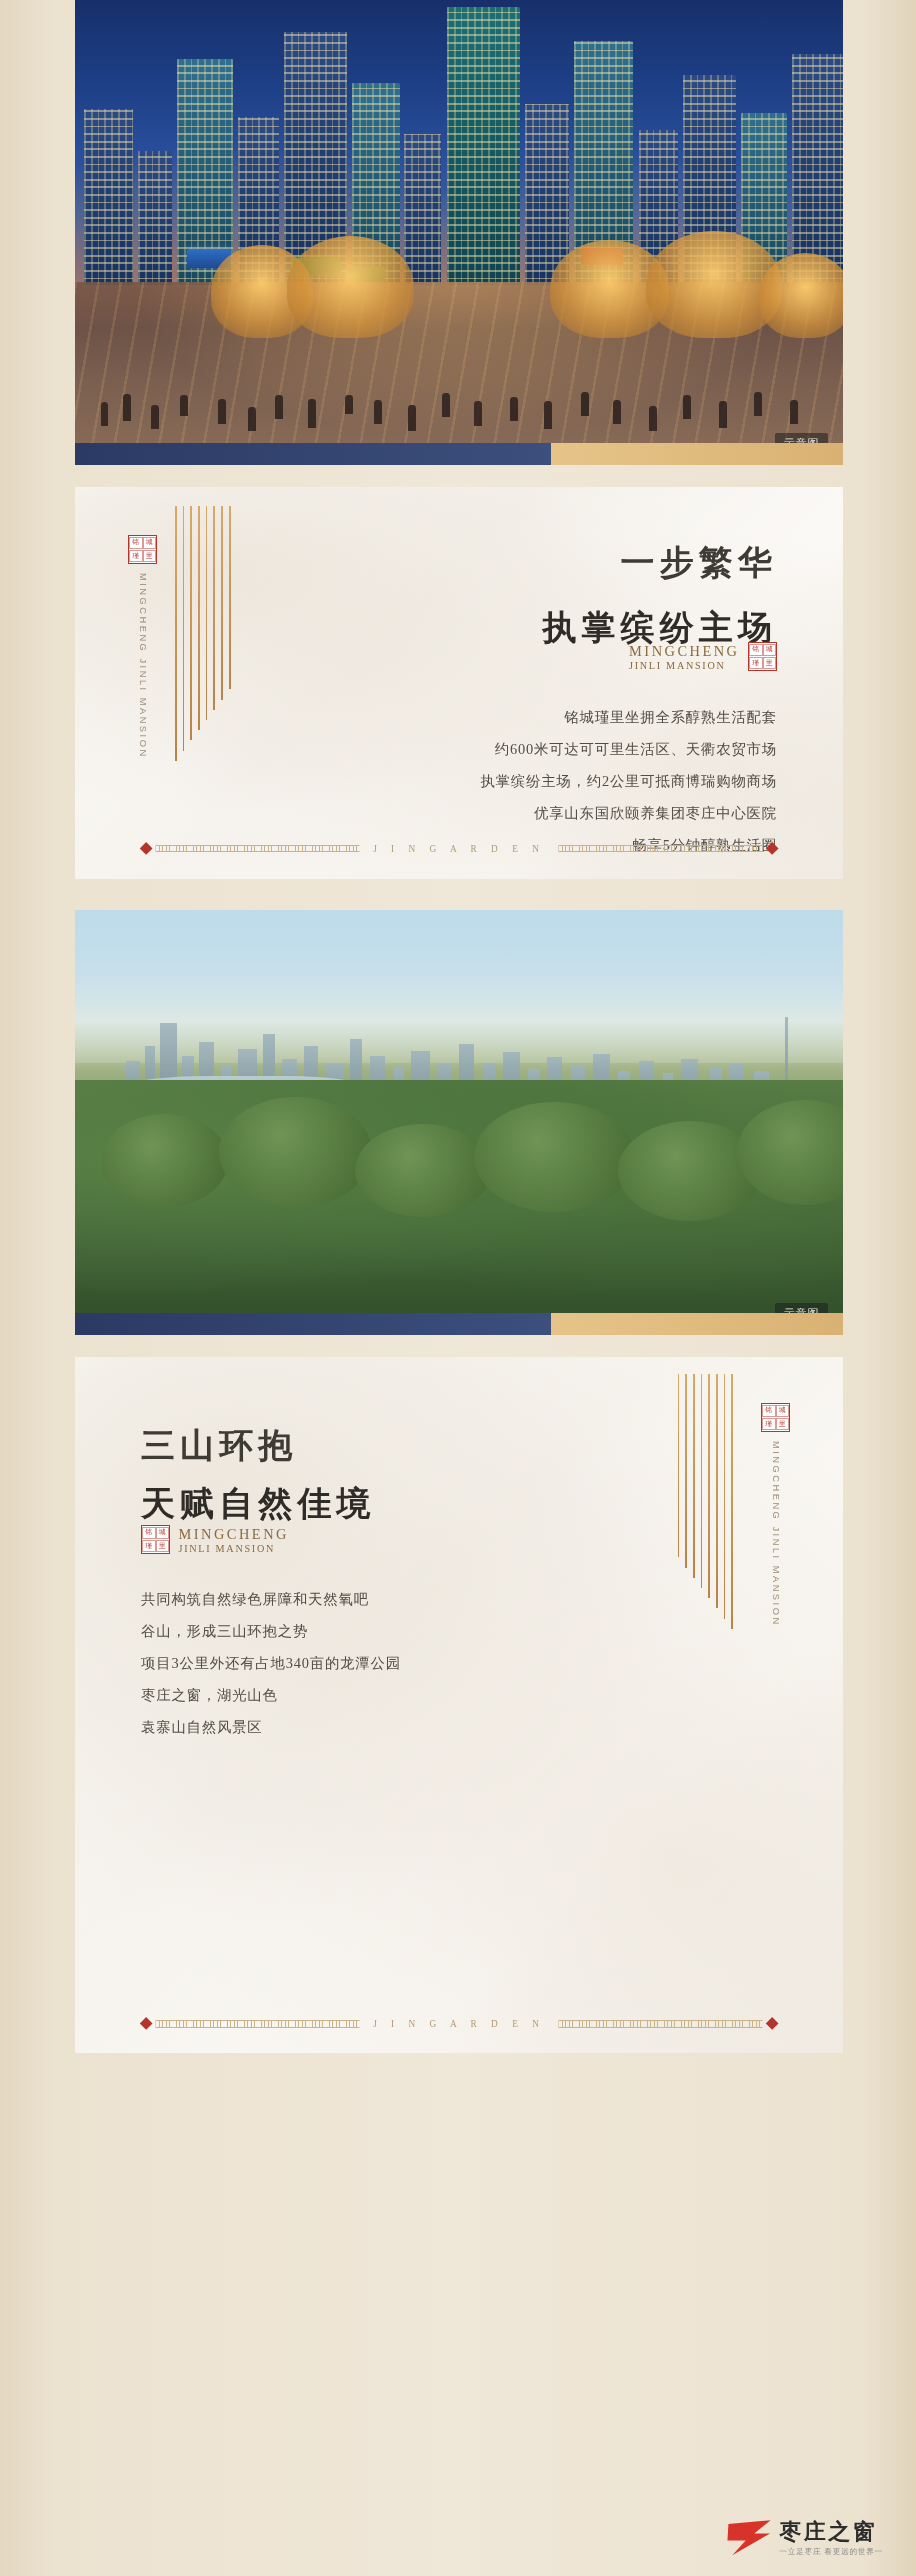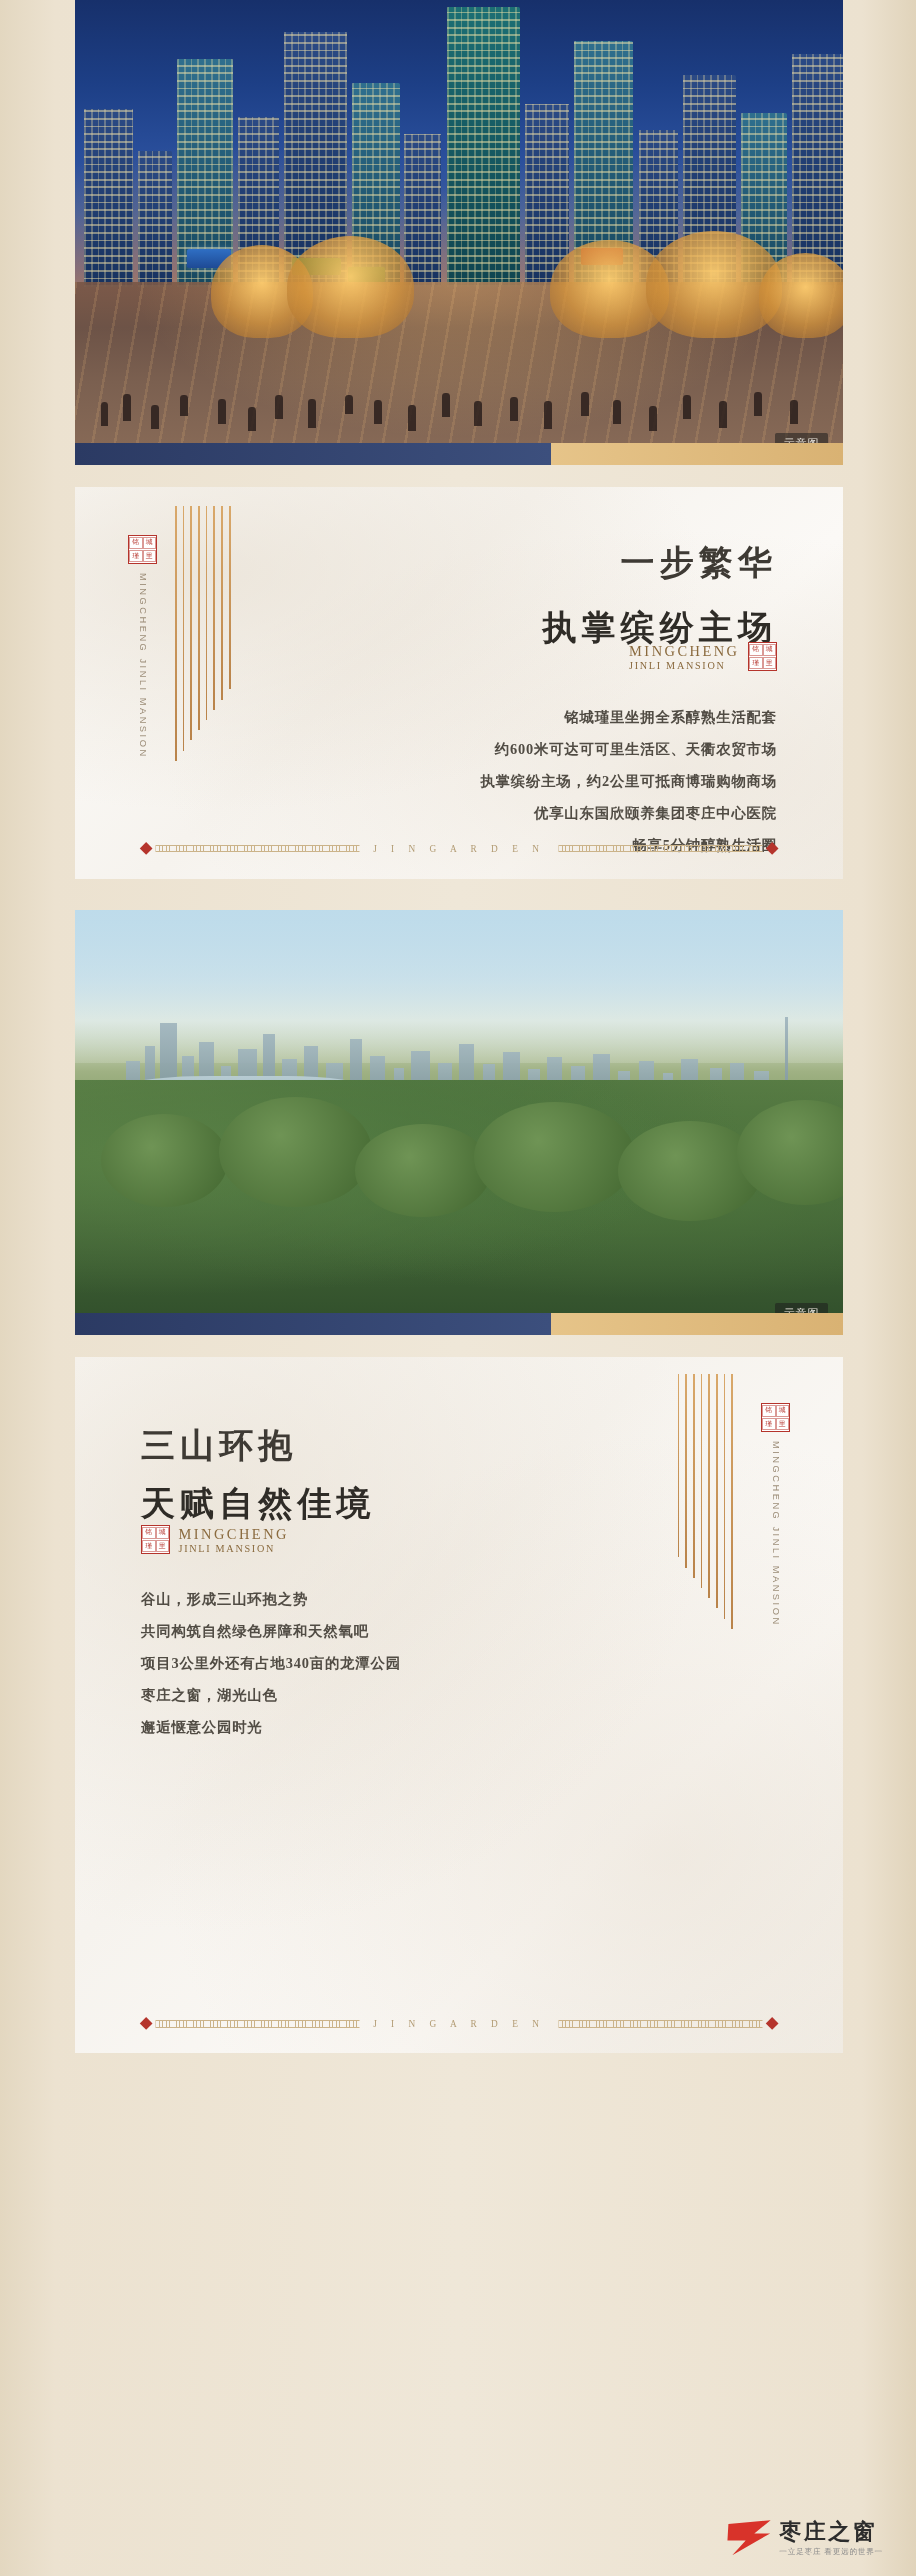--- a/index.html
+++ b/index.html
@@ -110,21 +110,21 @@
   }
   .h-big.second { color:#2f2c27; }
   .brand {
     display:flex; align-items:center; gap: 8.5px;
   }
   .brand-en { text-align:left; }
   .brand-en .l1 { font-size: 14.4px; letter-spacing: 2.5px; color:#8a6a3e; font-family:"Liberation Serif",serif; }
   .brand-en .l2 { font-size: 10.2px; letter-spacing: 1.7px; color:#8a6a3e; font-family:Liberation Serif, serif; }
   .body-cn {
     font-family: "Liberation Serif", serif;
-    font-size: 14.4px; line-height: 32px; color: #514c44; letter-spacing: 0.8px; font-weight: bold;
+    font-size: 14.4px; line-height: 32px; color: #514c44; letter-spacing: 0.8px;
   }
   .ornament {
     position: absolute; left: 50%; transform: translateX(-50%);
     width: 645px; height: 17px; display:flex; align-items:center; justify-content:center; gap:0;
   }
   .orn-bar { flex:1; height: 7.6px; background: repeating-linear-gradient(90deg,#cbb389 0 0.8px, transparent 0.8px 3.4px); border-top:0.8px solid #cbb389; border-bottom:0.8px solid #cbb389; }
   .orn-txt { font-size: 9.3px; letter-spacing: 6px; color:#b29b73; padding: 0 13.6px; font-family:"Liberation Serif",serif; }
   .orn-dia { width:9.3px; height:9.3px; background:#b5342c; transform: rotate(45deg); margin: 0 5.1px; }
 
   
@@ -379,25 +379,25 @@
         <span>瑾</span>
         <span>里</span>
       </div>
       <div class="brand-en">
         <div class="l1">MINGCHENG</div>
         <div class="l2">JINLI MANSION</div>
       </div>
     </div>
 
     <div class="body-cn" style="position:absolute; left:66px; top:226px; text-align:left;">
+      <div>共同构筑自然绿色屏障和天然氧吧</div>
       <div>谷山，形成三山环抱之势</div>
-      <div>共同构筑自然绿色屏障和天然氧吧</div>
       <div>项目3公里外还有占地340亩的龙潭公园</div>
       <div>枣庄之窗，湖光山色</div>
-      <div>邂逅惬意公园时光</div>
+      <div>袁寨山自然风景区</div>
     </div>
 
     <div class="ornament" style="bottom:20.4px;">
       <div class="orn-dia"></div>
       <div class="orn-bar"></div>
       <div class="orn-txt">J I N G A R D E N</div>
       <div class="orn-bar"></div>
       <div class="orn-dia"></div>
     </div>
   </div>

